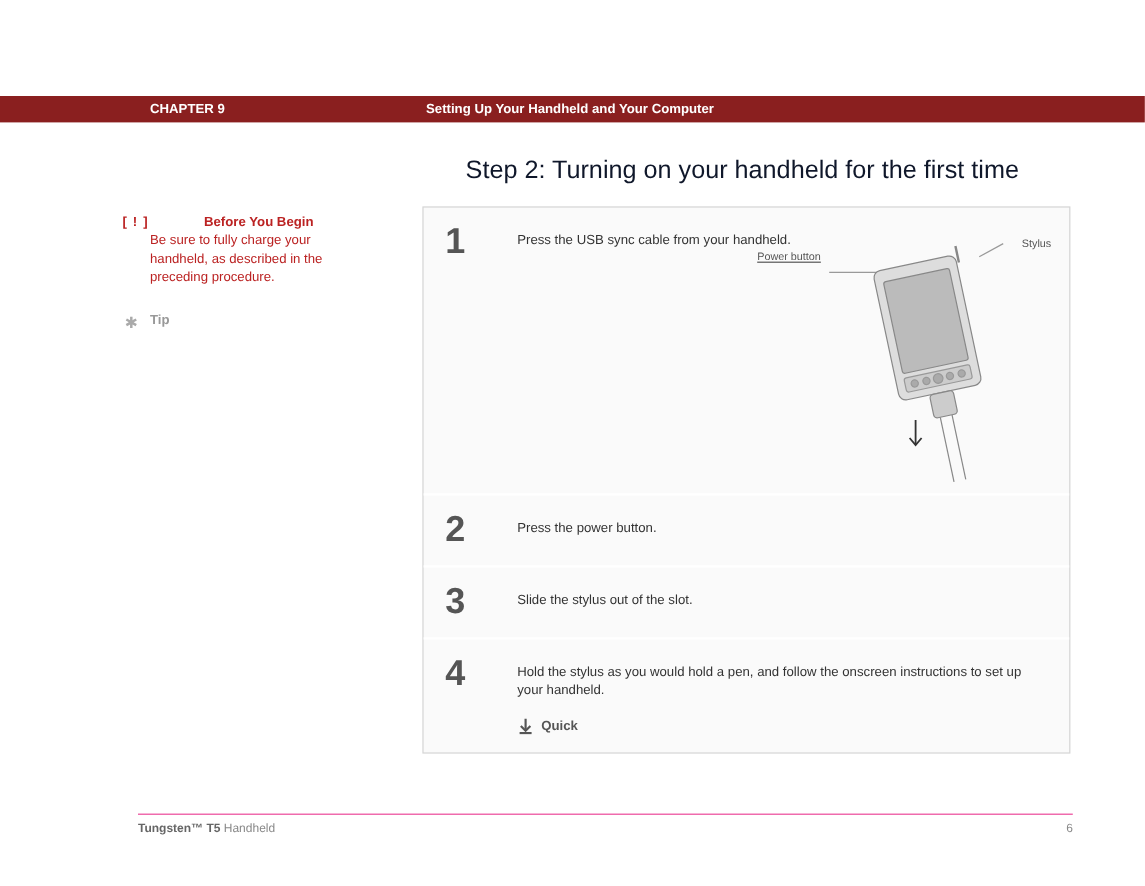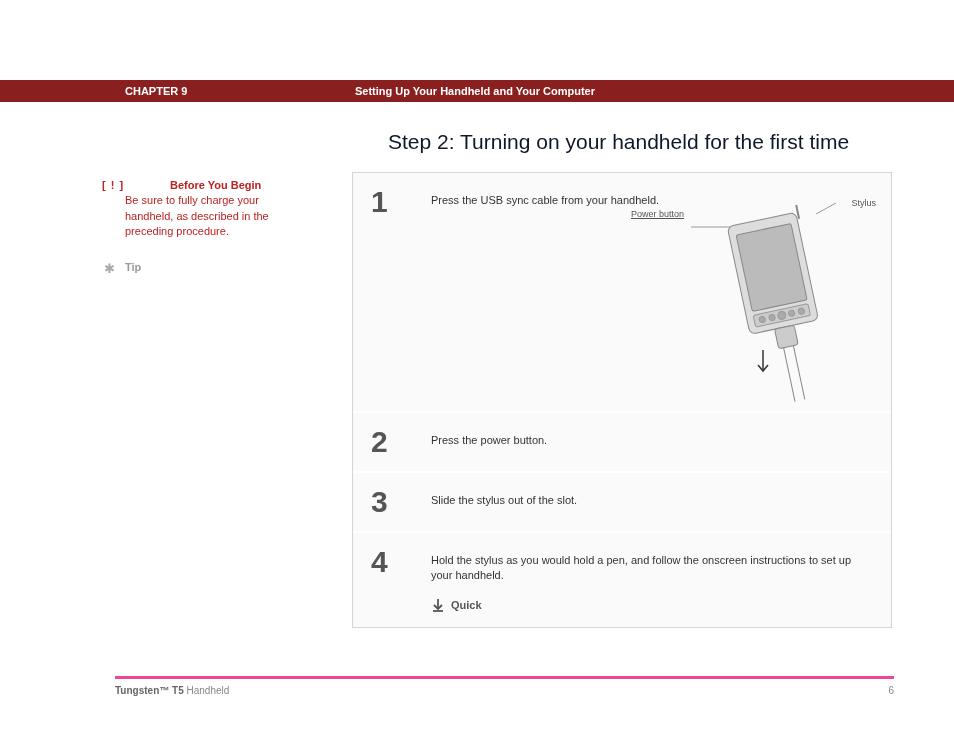--- a/index.html
+++ b/index.html
@@ -127,21 +127,21 @@
     width: 14px;
     height: 14px;
     margin-right: 6px;
     display: inline-block;
   }
   .footer {
     position: absolute;
     left: 115px;
     right: 60px;
     bottom: 42px;
-    border-top: 3px solid #ec4899;
+    border-top: 1px solid #ec4899;
     padding-top: 6px;
     font-size: 10px;
     color: #888;
     display: flex;
     justify-content: space-between;
   }
   .footer .product strong { color: #666; }
 </style>
 </head>
 <body>

